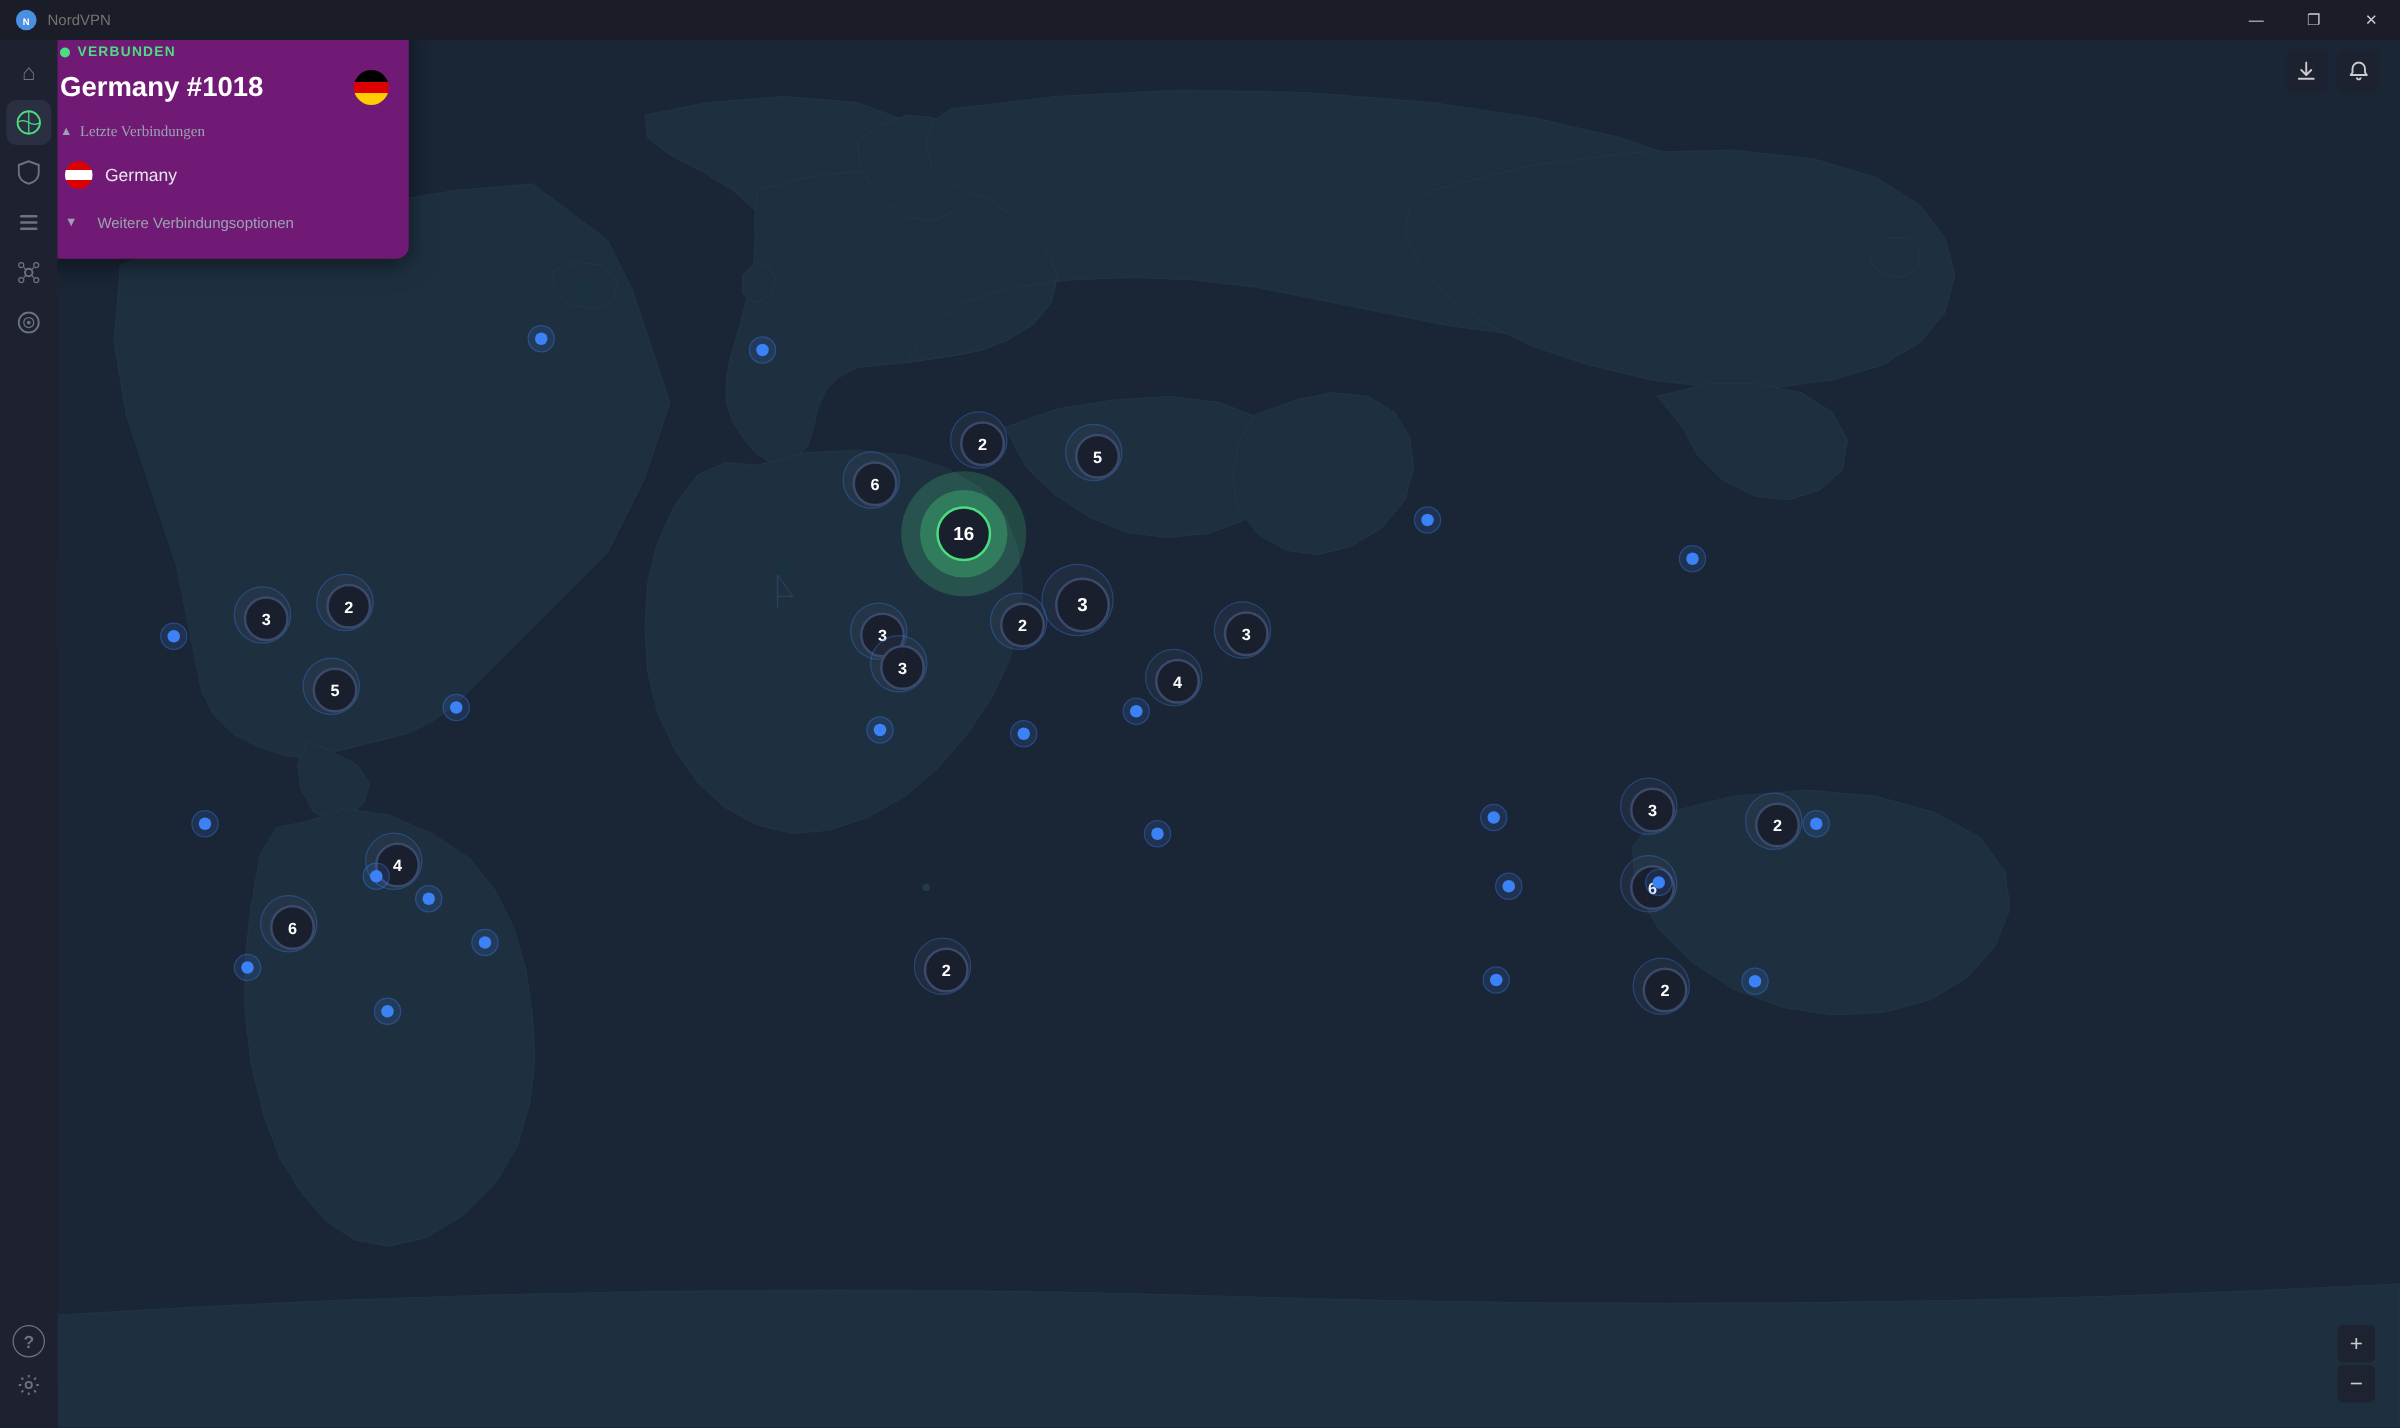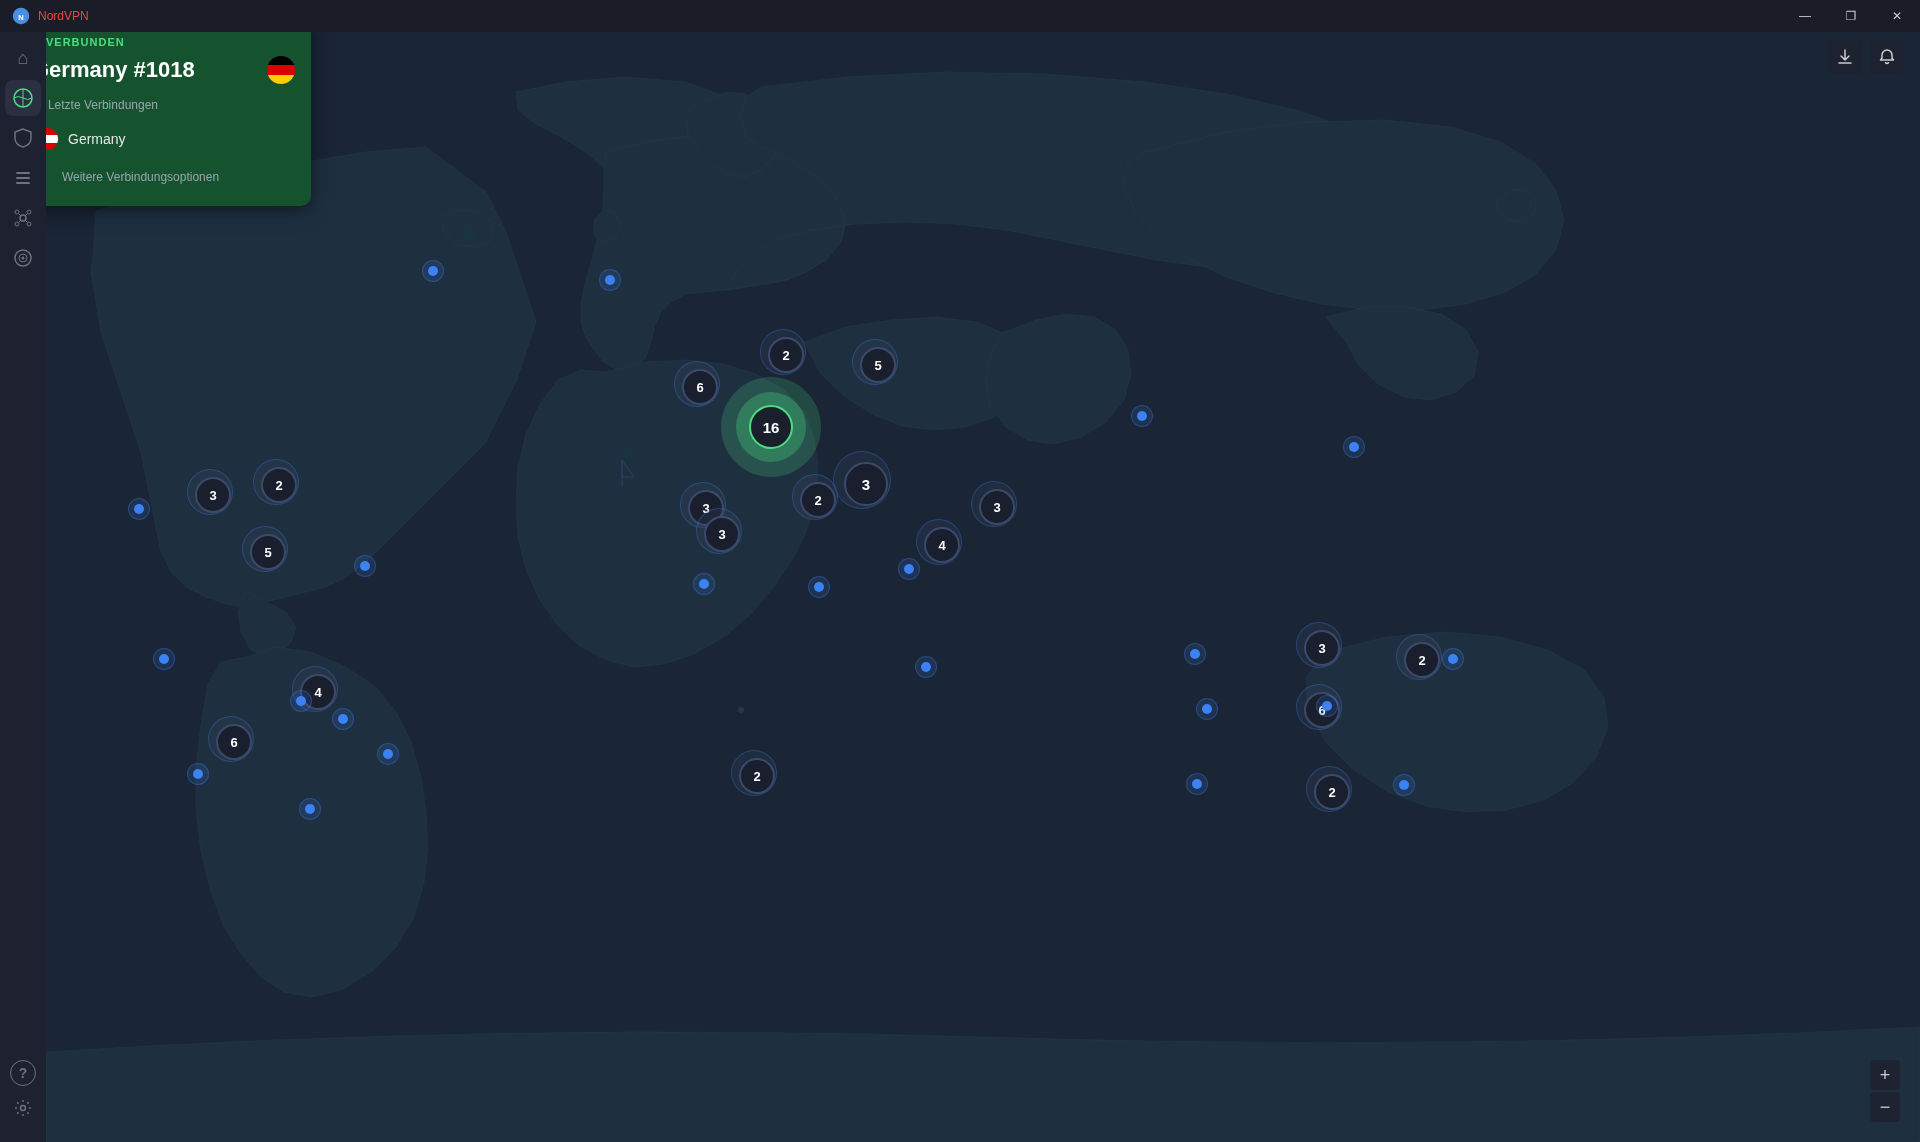--- a/index.html
+++ b/index.html
@@ -6,21 +6,21 @@
     body { width: 1920px; height: 1142px; overflow: hidden; background: #1a1f2e; font-family: 'Segoe UI', Arial, sans-serif; }
 
     
     .titlebar {
       position: absolute; top: 0; left: 0; right: 0; height: 32px;
       background: #1a1d27; display: flex; align-items: center; justify-content: space-between;
       z-index: 100;
     }
     .titlebar-left { display: flex; align-items: center; gap: 8px; padding-left: 12px; }
     .titlebar-logo { width: 18px; height: 18px; }
-    .titlebar-title { color: #ef4444; font-size: 12px; }
+    .titlebar-title { color: #737373; font-size: 12px; }
     .titlebar-controls { display: flex; }
     .titlebar-btn {
       width: 46px; height: 32px; display: flex; align-items: center; justify-content: center;
       color: #ccc; cursor: pointer; font-size: 12px; background: transparent; border: none;
     }
 
     
     .sidebar {
       position: absolute; top: 32px; left: 0; width: 46px; bottom: 0;
       background: #1e2230; display: flex; flex-direction: column; align-items: center;
@@ -45,22 +45,22 @@
       position: relative;
     }
 
     
     .world-map-svg {
       position: absolute; top: 0; left: 0; width: 100%; height: 100%;
     }
 
     
     .connection-panel {
-      position: absolute; top: 20px; left: 16px; width: 295px;
-      background: #14532d; border-radius: 10px; padding: 16px;
+      position: absolute; top: 20px; left: 32px; width: 295px;
+      background: #701a75; border-radius: 10px; padding: 16px;
       z-index: 20; box-shadow: 0 4px 20px rgba(0,0,0,0.5);
     }
     .connected-badge {
       display: flex; align-items: center; gap: 6px; margin-bottom: 8px;
     }
     .connected-dot { width: 8px; height: 8px; border-radius: 50%; background: #4ade80; }
     .connected-text { color: #4ade80; font-size: 11px; font-weight: 600; letter-spacing: 1px; }
     .server-row { display: flex; align-items: center; justify-content: space-between; margin-bottom: 14px; }
     .server-name { color: #fff; font-size: 22px; font-weight: 700; }
     .flag-circle { width: 28px; height: 28px; border-radius: 50%; overflow: hidden; }
@@ -73,21 +73,21 @@
     }
     .icon-btn {
       width: 34px; height: 34px; background: #2a2f42; border: none;
       border-radius: 6px; cursor: pointer; color: #ccc; display: flex;
       align-items: center; justify-content: center; font-size: 16px;
     }
 
     
     .section-header {
       display: flex; align-items: center; gap: 6px; cursor: pointer;
-      color: #9ca3af; font-size: 12px; margin-bottom: 10px;
+      color: #9ca3af; font-size: 12px; margin-bottom: 10px; font-family: Liberation Serif, serif;
     }
     .section-header .chevron { font-size: 10px; color: #9ca3af; }
     .country-item {
       display: flex; align-items: center; gap: 10px; padding: 6px 4px;
       cursor: pointer; border-radius: 6px;
     }
     .country-name { color: #e5e7eb; font-size: 14px; }
     .flag-icon { width: 22px; height: 22px; border-radius: 50%; }
 
     

